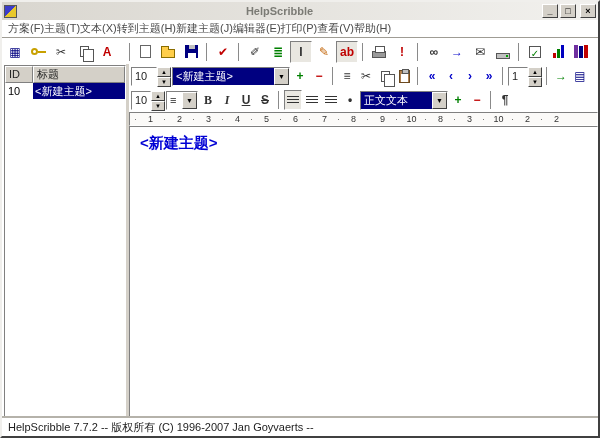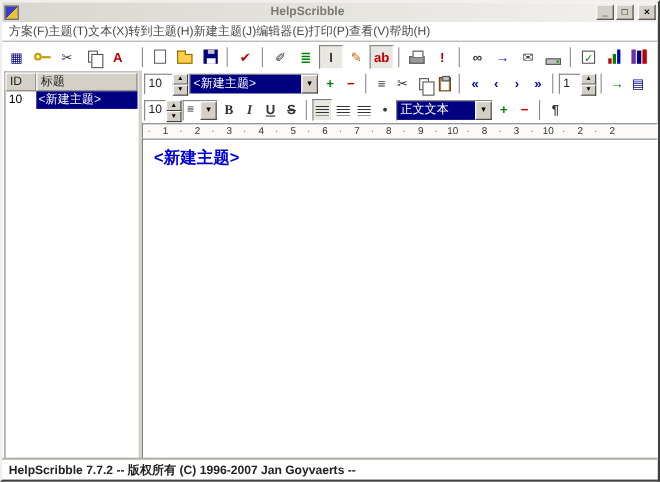--- a/index.html
+++ b/index.html
@@ -100,21 +100,21 @@
   .ruler{height:14px;flex:0 0 14px;background:#fbfaf8;border:1px solid;border-color:#808080 #fff #fff #808080;
     display:flex;align-items:center;font-size:9px;color:#333;padding-left:6px;overflow:hidden;}
   .rm{width:29px;flex:0 0 29px;text-align:center;position:relative;}
   .rm::before{content:"·";position:absolute;left:-2px;top:0;color:#666;}
   
   .editor{flex:1;background:#fff;border:1px solid;border-color:#808080 #fff #fff #808080;
     padding:7px 10px;overflow:hidden;cursor:text;}
   .editor .etext{color:#0000d4;font-weight:bold;font-size:15px;font-family:"Liberation Sans","DejaVu Sans",sans-serif;}
   
   .statusbar{height:18px;flex:0 0 18px;border-top:1px solid #fff;box-shadow:0 -2px 0 #b5b2aa;
-    display:flex;align-items:center;padding:0 6px;font-size:11px;color:#222;font-weight:bold;}
+    display:flex;align-items:center;padding:0 6px;font-size:11px;color:#222;}
 </style>
 </head>
 <body>
 
 <div class="window">
 
   <div class="titlebar">
     <span class="appicon"></span>
     <span class="title">HelpScribble</span>
     <span class="wbtn">_</span>

